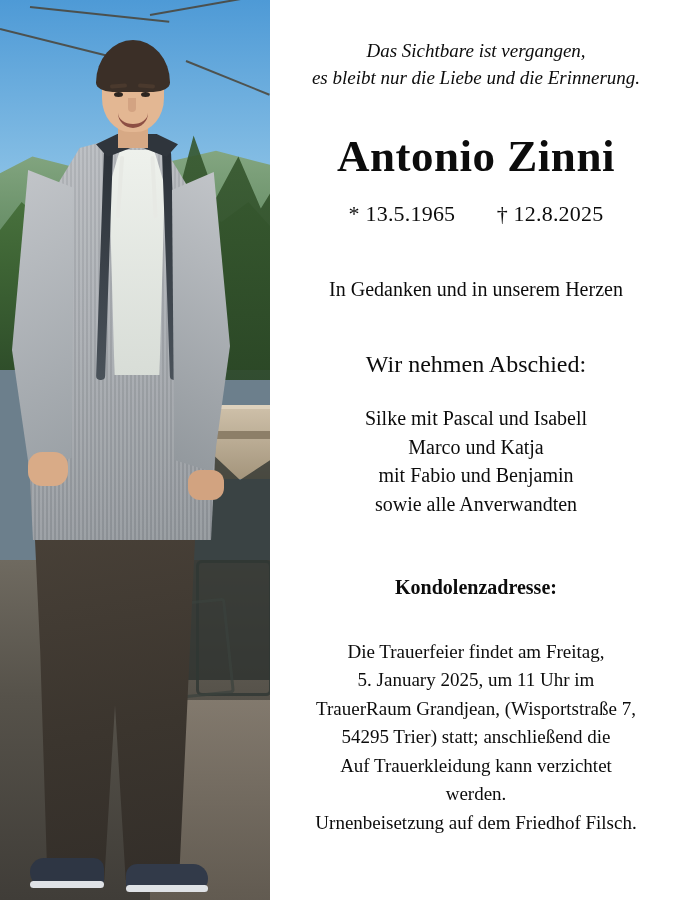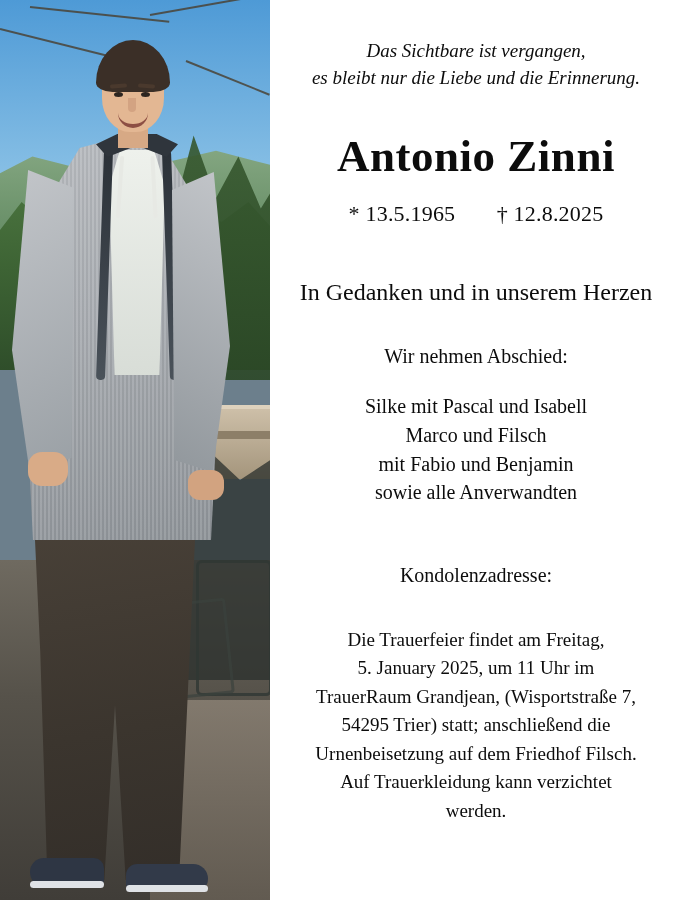--- a/index.html
+++ b/index.html
@@ -253,40 +253,41 @@
     margin: 0 0 22px 0;
     font-weight: bold;
   }
   .dates {
     font-size: 22px;
     margin: 0 0 48px 0;
     letter-spacing: .2px;
   }
   .dates .sep { display: inline-block; width: 30px; }
   .verse {
+    font-size: 20px;
+    line-height: 1.46;
+    margin: 0 0 44px 0;
+    text-align: center;
+  }
+  .farewell-head {
     font-size: 24px;
-    line-height: 1.46;
-    margin: 0 0 32px 0;
-    text-align: center;
-  }
-  .farewell-head {
-    font-size: 20px;
     line-height: 1.4;
     margin: 0 0 22px 0;
   }
   .family {
     font-size: 20px;
     line-height: 1.44;
     margin: 0 0 54px 0;
     text-align: center;
   }
   .condolence {
     font-size: 20px;
     line-height: 1.44;
     margin: 0 0 36px 0;
+    font-weight: bold;
   }
   .ceremony {
     font-size: 19px;
     line-height: 1.5;
     margin: 18px;
   }
   .line { display: block; }
 </style>
 </head>
 <body>
@@ -362,32 +363,32 @@
     </p>
 
     <p class="verse">
       <span class="line">In Gedanken und in unserem Herzen</span>
     </p>
 
     <p class="farewell-head">Wir nehmen Abschied:</p>
 
     <p class="family">
       <span class="line">Silke mit Pascal und Isabell</span>
-      <span class="line">Marco und Filsch</span>
+      <span class="line">Marco und Katja</span>
       <span class="line">mit Fabio und Benjamin</span>
       <span class="line">sowie alle Anverwandten</span>
     </p>
 
     <p class="condolence">
       <span class="line">Kondolenzadresse:</span>
     </p>
 
     <p class="ceremony">
       <span class="line">Die Trauerfeier findet am Freitag,</span>
       <span class="line">5. January 2025, um 11 Uhr im</span>
       <span class="line">TrauerRaum Grandjean, (Wisportstraße 7,</span>
       <span class="line">54295 Trier) statt; anschließend die</span>
+      <span class="line">Auf Trauerkleidung kann verzichtet werden.</span>
       <span class="line">Urnenbeisetzung auf dem Friedhof Filsch.</span>
-      <span class="line">Auf Trauerkleidung kann verzichtet werden.</span>
     </p>
 
   </div>
 </div>
 
 </body></html>

